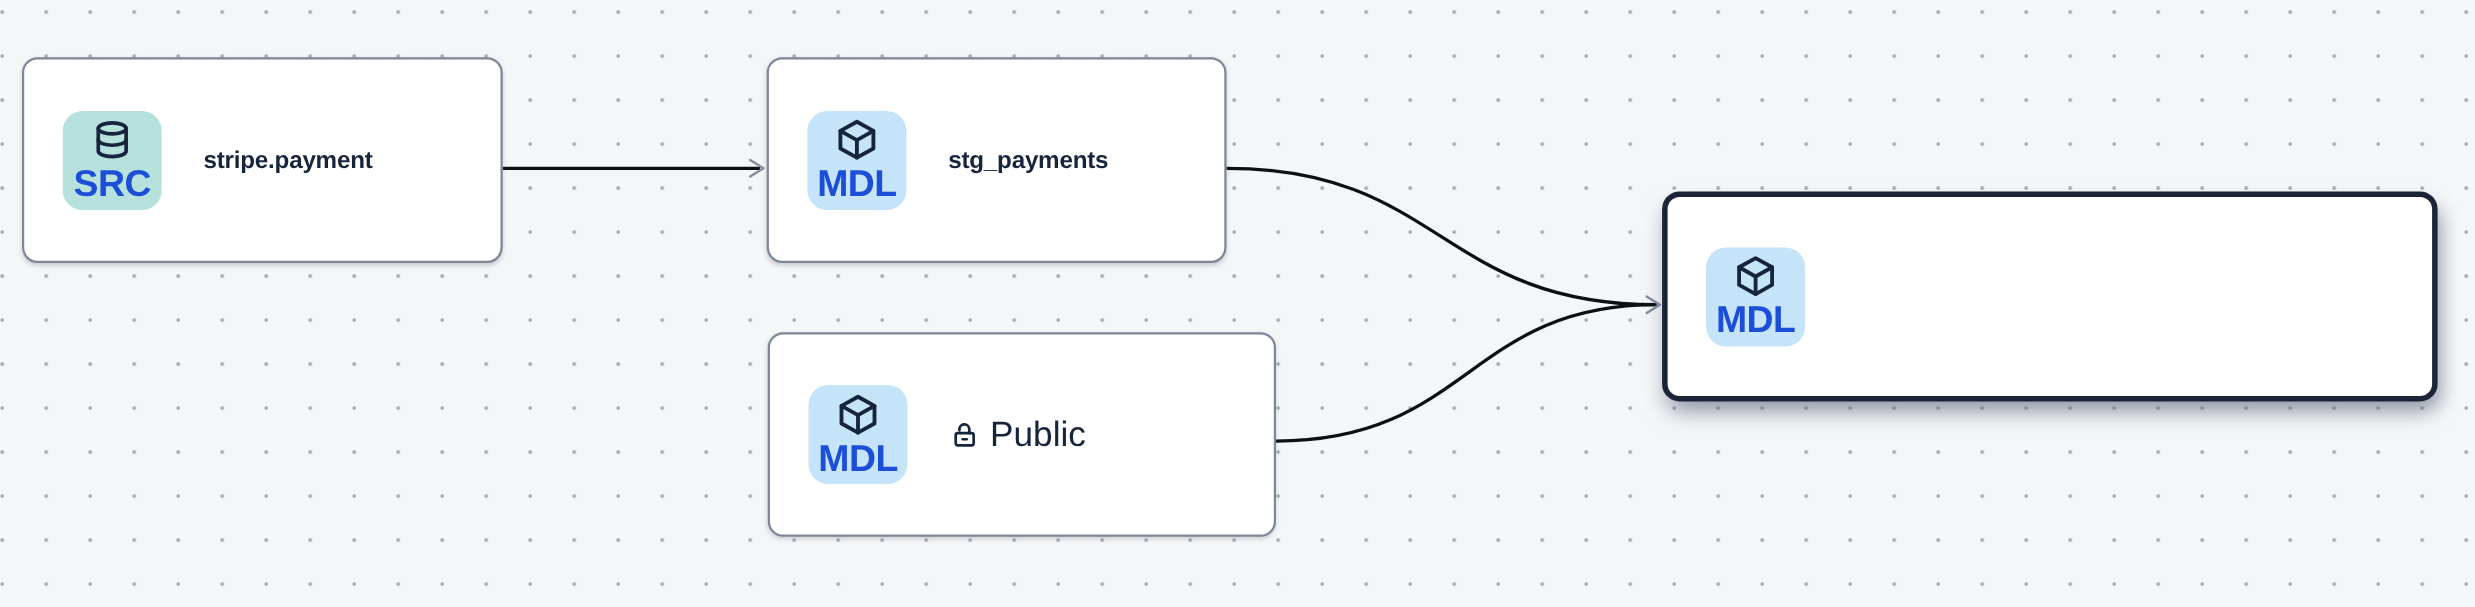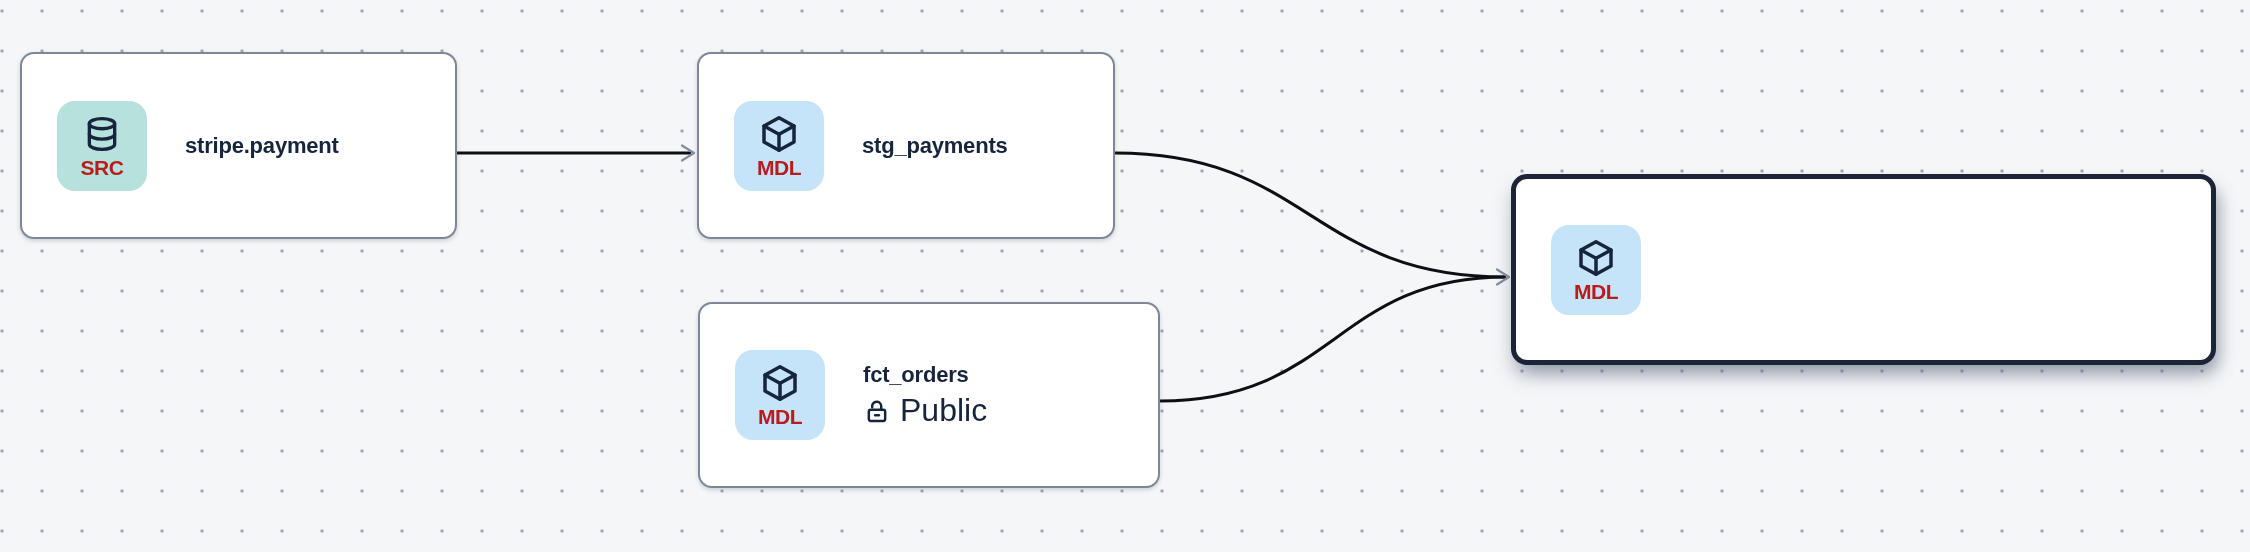--- a/index.html
+++ b/index.html
@@ -44,22 +44,22 @@
   .node-agg{left:1511px;top:174px;width:705px;height:191px;}
   .badge{
     flex:0 0 auto;
     width:90px;height:90px;
     border-radius:18px;
     display:flex;flex-direction:column;align-items:center;justify-content:center;
     gap:1px;
   }
   .badge svg{display:block;}
   .badge-label{
-    font-size:21px;font-weight:600;letter-spacing:-.5px;
-    color:#b91c1c;line-height:1;margin-top:2px;
+    font-size:34px;font-weight:600;letter-spacing:-.5px;
+    color:#1d4ed8;line-height:1;margin-top:2px;
   }
   .node-text{margin-left:38px;display:flex;flex-direction:column;justify-content:center;gap:6px;min-width:0;}
   .node-title{
     font-size:22px;font-weight:700;color:#16253c;
     white-space:nowrap;line-height:1.15;letter-spacing:-.2px;
   }
   .node-subtitle{
     display:flex;align-items:center;gap:9px;
     font-size:32px;font-weight:400;color:#16253c;line-height:1.1;
   }
@@ -109,21 +109,20 @@
   <div class="node node-fct-orders">
     <div class="badge" style="background: rgb(197, 228, 249);">
       <svg width="40" height="40" viewBox="0 0 24 24" fill="none" stroke="#16253c" stroke-width="2.1" stroke-linecap="round" stroke-linejoin="round">
         <path d="M12 2.2 21 7.2 21 16.8 12 21.8 3 16.8 3 7.2 Z"></path>
         <path d="M3 7.2 12 12.2 21 7.2"></path>
         <path d="M12 12.2 V 21.8"></path>
       </svg>
       <div class="badge-label">MDL</div>
     </div>
     <div class="node-text">
-      <div class="node-title">fct_orders</div>
       <div class="node-subtitle">
         <svg width="28" height="28" viewBox="0 0 24 24" fill="none" stroke="#16253c" stroke-width="2.1" stroke-linecap="round" stroke-linejoin="round">
           <rect x="5" y="11" width="14" height="9.5" rx="1.6"></rect>
           <path d="M15.6 11 V8 a3.9 3.9 0 0 0 -7.7 -0.9 v 1.7"></path>
           <path d="M10.4 15.7 h3.2"></path>
         </svg>
         <span>Public</span>
       </div>
     </div>
   </div>

